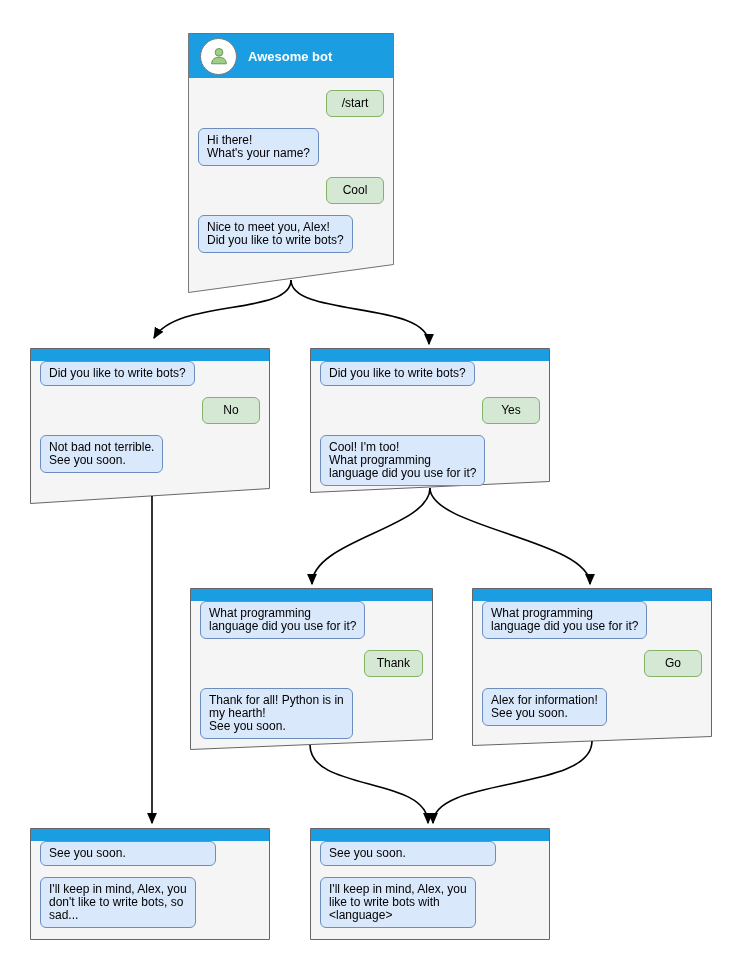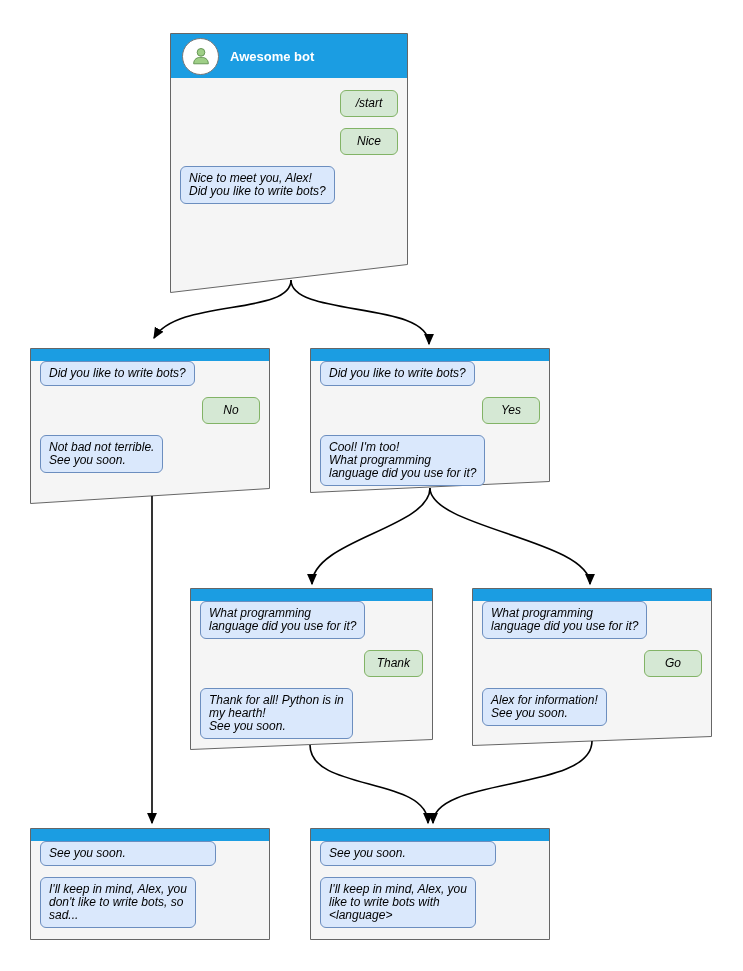--- a/index.html
+++ b/index.html
@@ -11,34 +11,34 @@
   .card-shape { fill:var(--card-bg, #f5f5f5); stroke:var(--card-border, #666666); stroke-width:1; }
 
   .card-header { position:relative; background:var(--header-blue, #1b9de2); margin:1px 1px 0 1px; }
   .card-header.big { height:44px; display:flex; align-items:center; gap:11px; padding:0 11px; }
   .card-header.thin { height:12px; }
   .card-title { color:#ffffff; font-weight:bold; font-size:13px; }
 
   .avatar { width:35px; height:35px; background:#ffffff; border:1px solid #777777;
             border-radius:50%; display:flex; align-items:center; justify-content:center; flex:0 0 auto; }
 
-  .bubbles { position:relative; display:flex; flex-direction:column; padding:0 10px;font-style:italic; }
+  .bubbles { position:relative; display:flex; flex-direction:column; padding:0 10px; }
   .bubbles.pad-top { padding-top:12px; }
 
   .bubble { font-size:12px; line-height:13px; padding:5px 8px; border-radius:6px;
             white-space:pre-line; margin-bottom:11px; width:fit-content; max-width:185px; color:#000; }
   .bubble.bot  { background:var(--bot-bg, #dae8fc);  border:1px solid var(--bot-border, #6c8ebf);  align-self:flex-start; }
   .bubble.user { background:var(--user-bg, #d5e8d4); border:1px solid var(--user-border, #82b366);
                  align-self:flex-end; min-width:32px; text-align:center; padding:6px 12px; }
   .bubble.wide { min-width:158px; }
 
   .edges { position:absolute; inset:0; z-index:2; pointer-events:none; }
   .edge { fill:none; stroke:var(--edge-color, #000000); stroke-width:1.6; }
 
-  #node-root     { left:170px; top:33px;  width:238px; height:260px; }
+  #node-root     { left:188px; top:33px;  width:206px; height:260px; }
   #node-no       { left:30px;  top:348px; width:240px; height:156px; }
   #node-yes      { left:310px; top:348px; width:240px; height:145px; }
   #node-python   { left:190px; top:588px; width:243px; height:162px; }
   #node-go       { left:472px; top:588px; width:240px; height:158px; }
   #node-end-no   { left:30px;  top:828px; width:240px; height:112px; }
   #node-end-lang { left:310px; top:828px; width:240px; height:112px; }
 </style>
 </head>
 <body>
 
@@ -52,21 +52,23 @@
       <span class="avatar">
         <svg viewBox="0 0 24 24" width="22" height="22" aria-hidden="true">
           <circle cx="12" cy="8" r="4.2" fill="#9fcf87" stroke="#5f8f4f" stroke-width="1"></circle>
           <path d="M4,20.5 C4,15 8.2,13.4 12,13.4 C15.8,13.4 20,15 20,20.5 Z" fill="#9fcf87" stroke="#5f8f4f" stroke-width="1"></path>
         </svg>
       </span>
       <span class="card-title">Awesome bot</span>
     </div>
     <div class="bubbles pad-top">
       <div class="bubble user">/start</div>
-      <div class="bubble user">Nice</div>
+      <div class="bubble bot">Hi there!
+What's your name?</div>
+      <div class="bubble user">Cool</div>
       <div class="bubble bot">Nice to meet you, Alex!
 Did you like to write bots?</div>
     </div>
   </div>
 
   <div class="card" id="node-no">
     <svg class="card-bg" viewBox="0 0 240 156" preserveAspectRatio="none" aria-hidden="true">
       <polygon class="card-shape" points="0.5,0.5 239.5,0.5 239.5,140.5 0.5,155.5"></polygon>
     </svg>
     <div class="card-header thin"></div>

